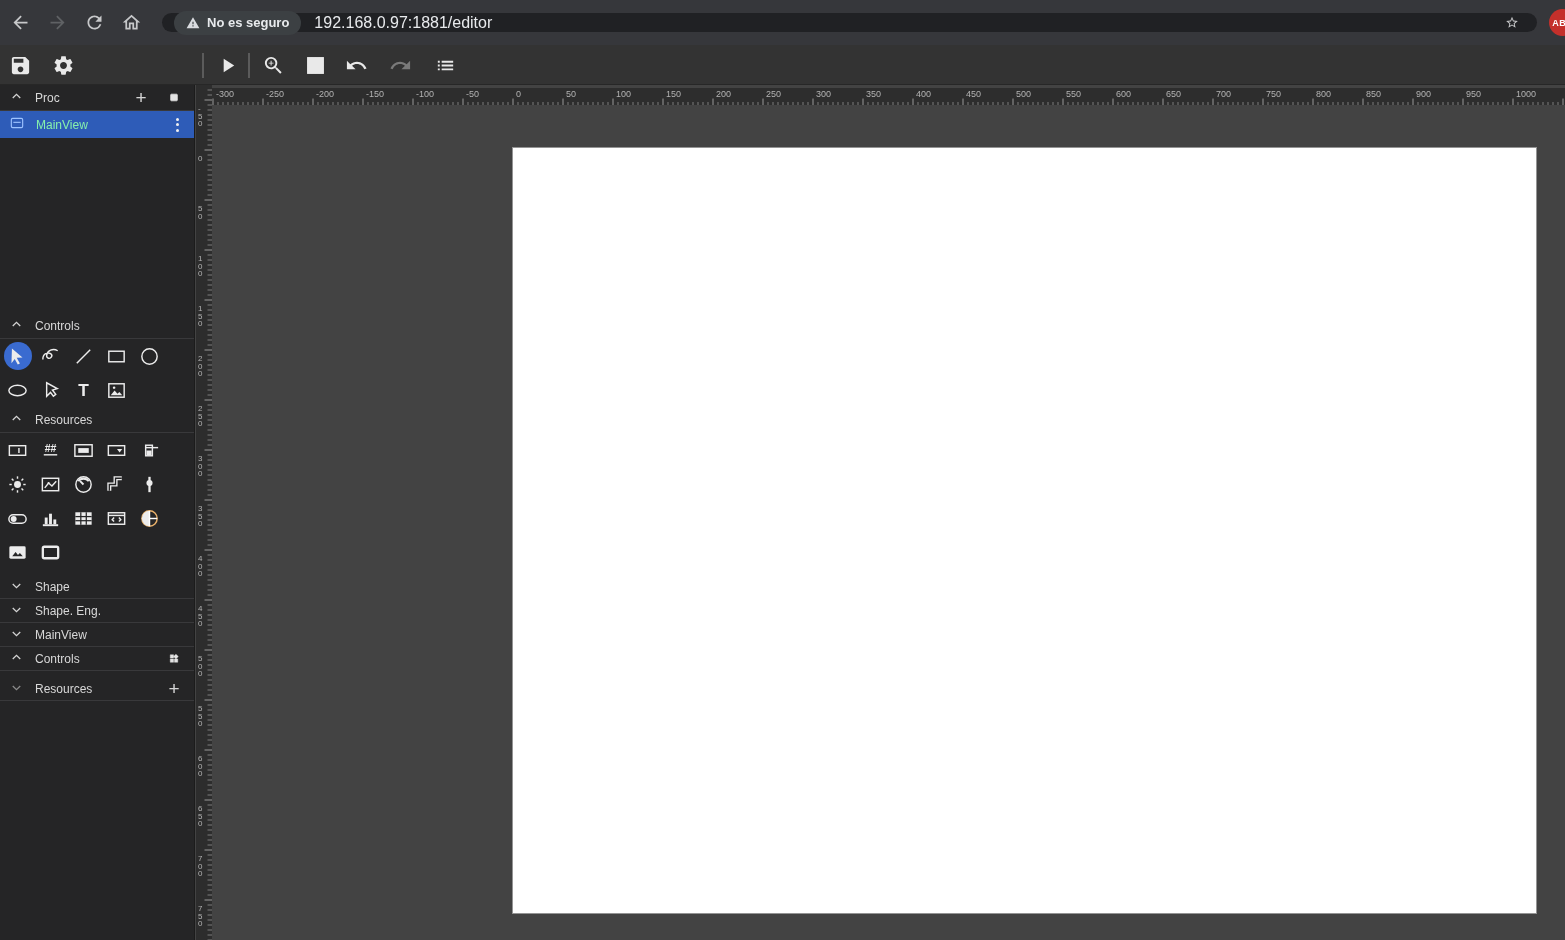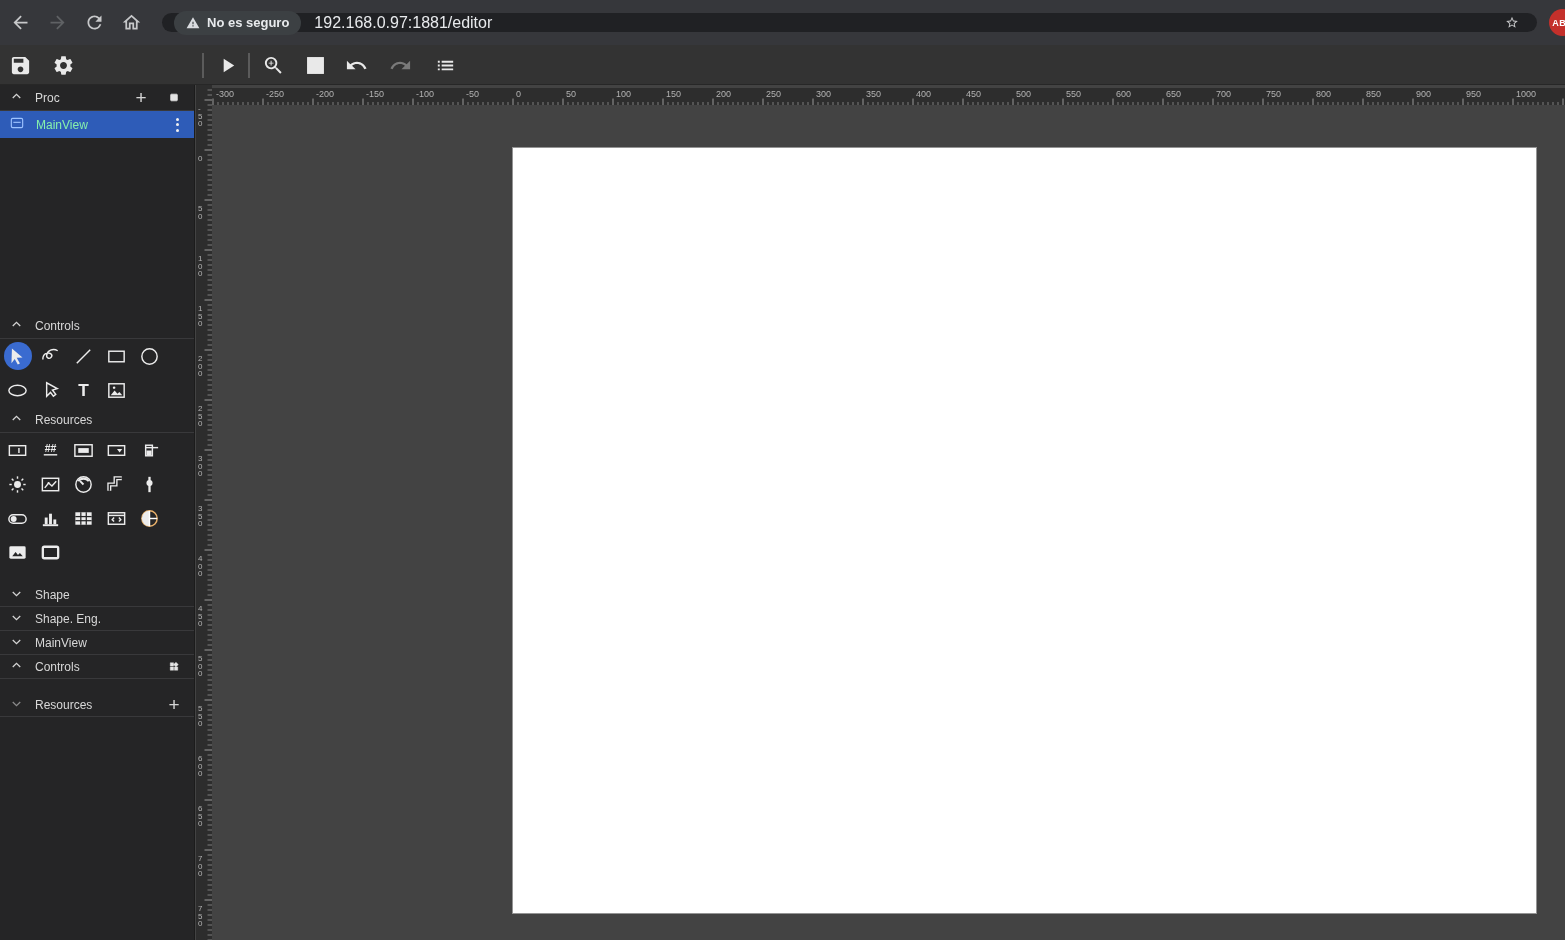--- a/index.html
+++ b/index.html
@@ -60,21 +60,21 @@
   .kebab i{width:3px;height:3px;border-radius:50%;background:#f0f0f0}
   #views-spacer{height:175px}
   .tool-grid{display:grid;grid-template-columns:repeat(5,33px);grid-auto-rows:34px;
     justify-items:center;align-items:center;padding-left:1px}
   .tool{width:28px;height:28px;border:none;background:transparent;border-radius:50%;
     display:flex;align-items:center;justify-content:center;padding:0}
   .tool.active{background:#3a6bd0}
   .tool svg{width:23px;height:23px;stroke:#ececec;fill:none;stroke-width:1.5}
   .tool svg .fill{fill:#ececec;stroke:none}
   .tool svg text{fill:#ececec;stroke:none;font-family:"Liberation Sans",sans-serif}
-  .mt6{margin-top:14px}
+  .mt6{margin-top:6px}
 
   
   #v-ruler{position:absolute;left:196px;top:85px;width:16px;height:855px;background:#2d2d2d}
   #h-ruler{position:absolute;left:212px;top:88px;width:1353px;height:20px;background:#2d2d2d}
   #canvas-area{position:absolute;left:212px;top:105px;width:1353px;height:835px;
     background:#434343;overflow:hidden}
   #view-canvas{position:absolute;background:#ffffff;outline:1px solid #949494}
 </style>
 </head>
 <body>

